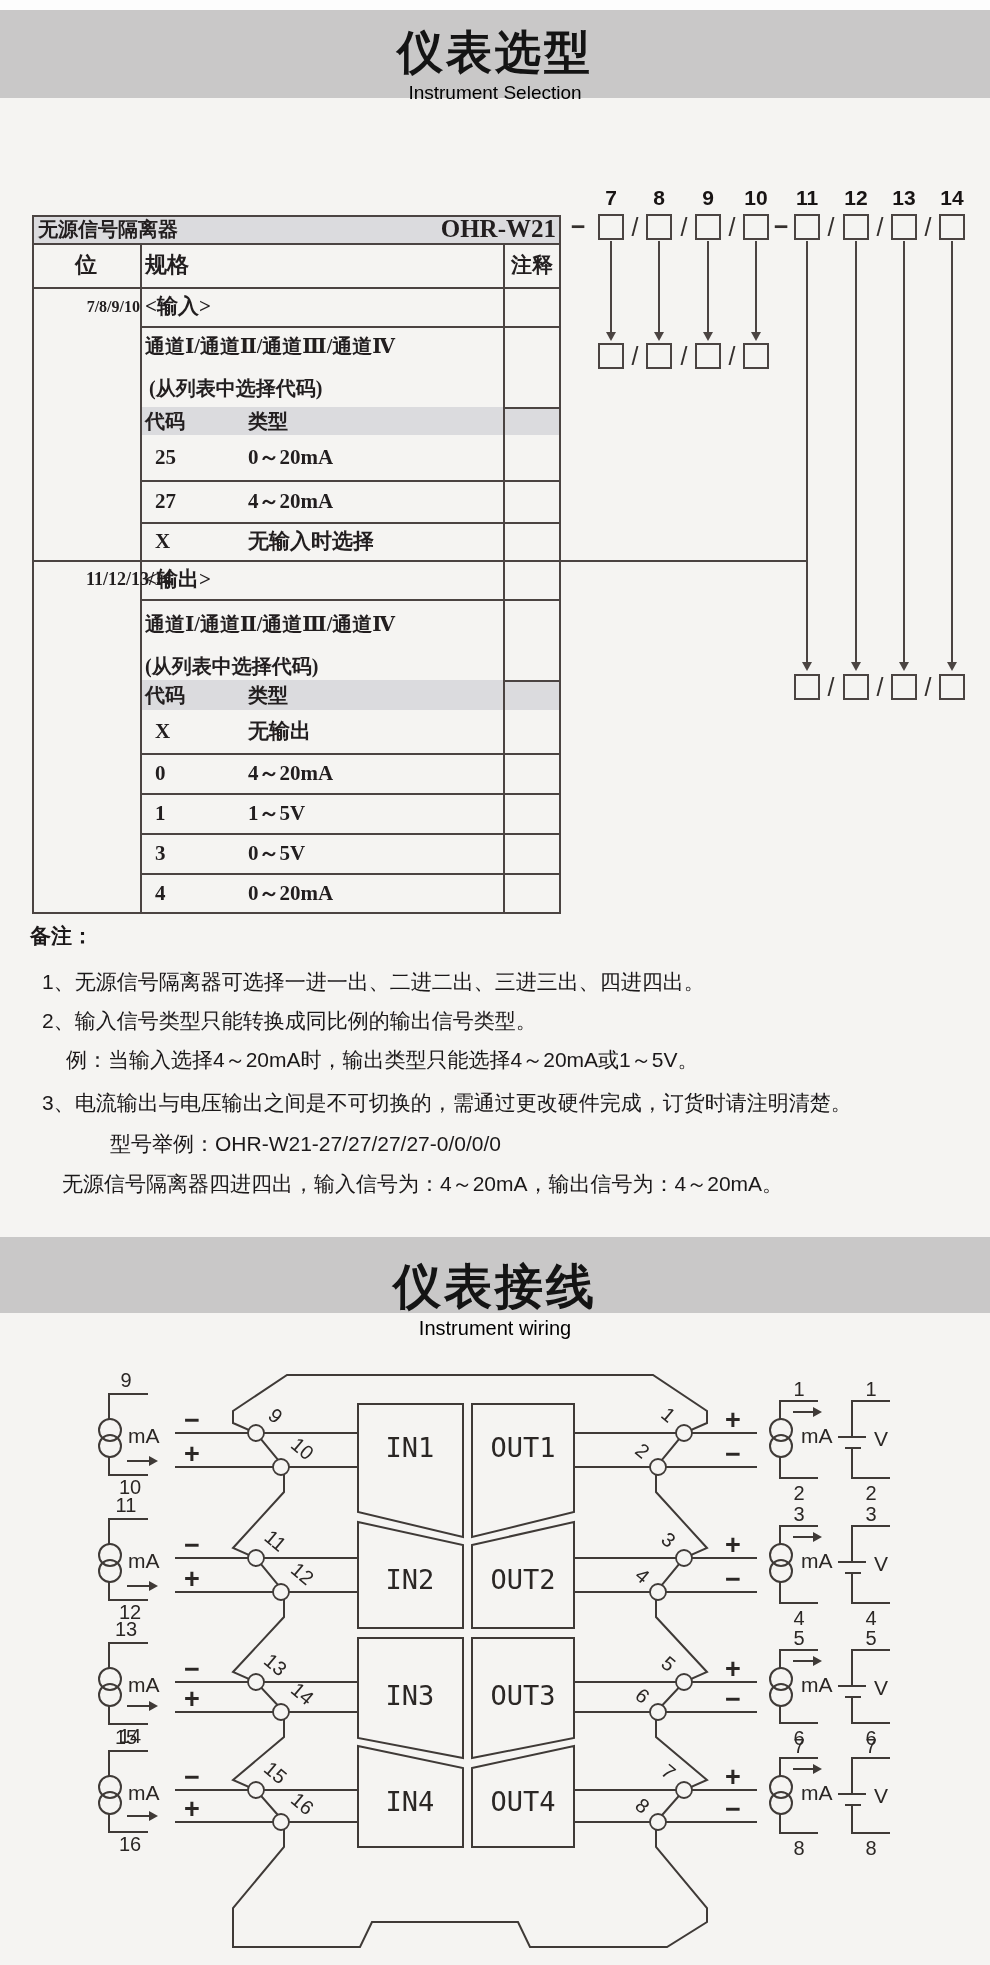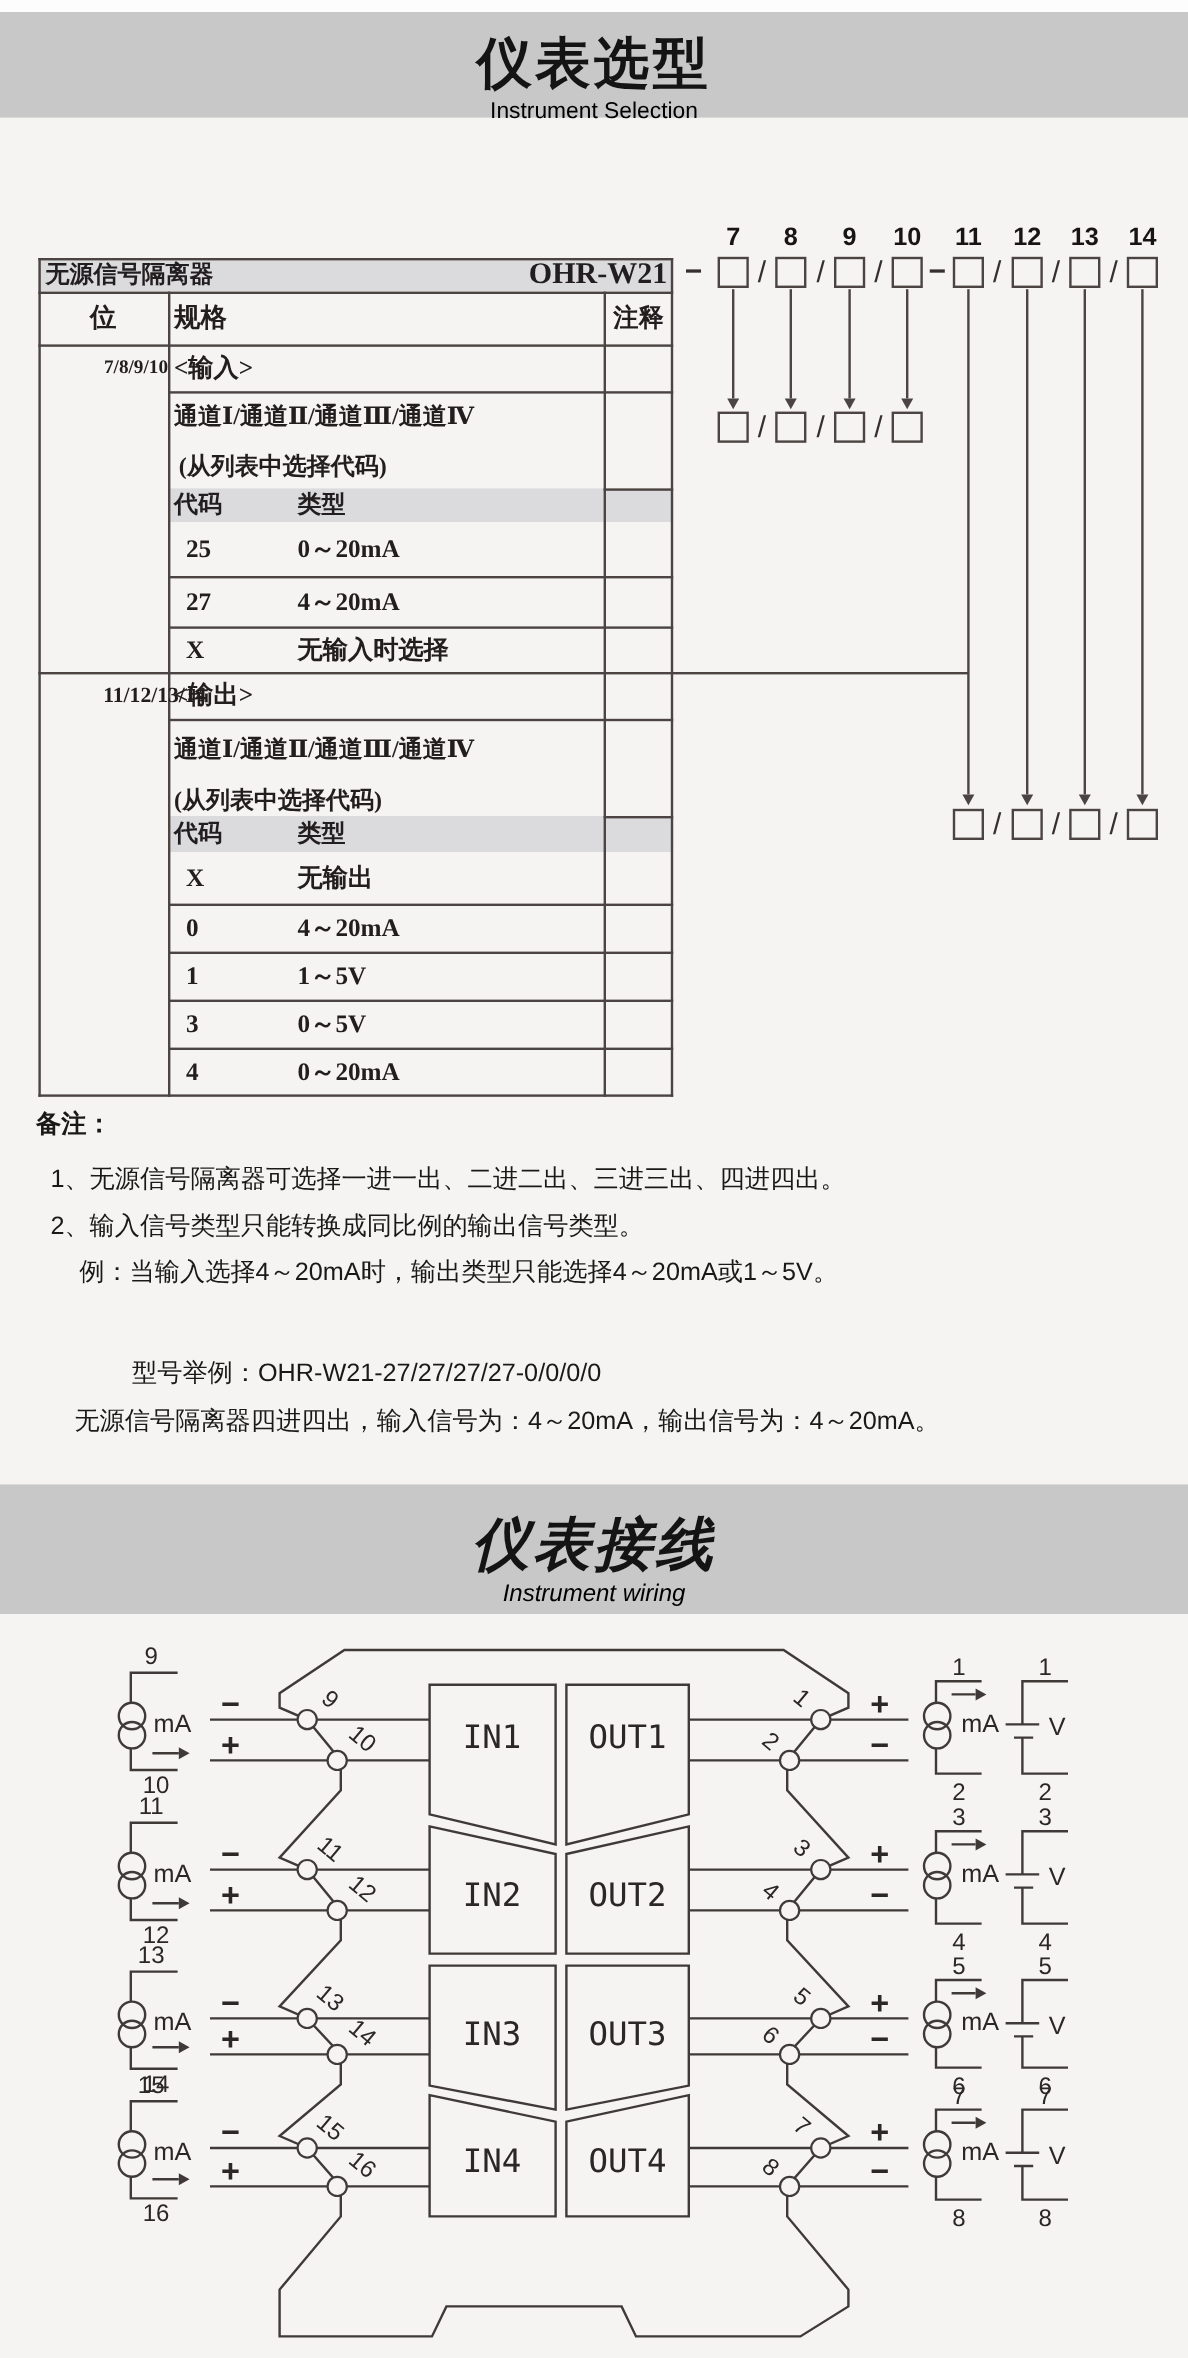--- a/index.html
+++ b/index.html
@@ -160,24 +160,25 @@
   <div class="cbox" style="left:891px;top:674px;"></div>
   <div class="cbox" style="left:939px;top:674px;"></div>
   <div class="slash" style="left:820px;top:673px;">/</div>
   <div class="slash" style="left:869px;top:673px;">/</div>
   <div class="slash" style="left:917px;top:673px;">/</div>
 
   <div class="note" style="left:30px;top:922px;font-weight:bold;">备注：</div>
   <div class="note" style="left:42px;top:968px;">1、无源信号隔离器可选择一进一出、二进二出、三进三出、四进四出。</div>
   <div class="note" style="left:42px;top:1007px;">2、输入信号类型只能转换成同比例的输出信号类型。</div>
   <div class="note" style="left:66px;top:1046px;">例：当输入选择4～20mA时，输出类型只能选择4～20mA或1～5V。</div>
+  <div class="note" style="left:42px;top:1089px;">3、电流输出与电压输出之间是不可切换的，需通过更改硬件完成，订货时请注明清楚。</div>
   <div class="note" style="left:72px;top:1130px;margin-left:38px;">型号举例：OHR-W21-27/27/27/27-0/0/0/0</div>
   <div class="note" style="left:62px;top:1170px;">无源信号隔离器四进四出，输入信号为：4～20mA，输出信号为：4～20mA。</div>
 
-  <div class="banner" style="top:1237px;height:108px;font-style:italic;">
+  <div class="banner" style="top:1237px;height:76px;">
     <div class="t" style="font-size:48px;padding-top:18px;">仪表接线</div>
     <div class="s" style="font-size:20px;margin-top:-2px;">Instrument wiring</div>
   </div>
 
   <svg class="abs" style="left:0;top:1345px;" width="990" height="620" viewBox="0 0 990 620">
     <g fill="none" stroke="#3f3a37" stroke-width="2">
 
       <path d="M287,30 L653,30 L707,66 L707,78 L684,88 L656,122 L656,147 L707,203 L684,213 L656,247 L656,272 L707,327 L684,337 L656,367 L656,392 L707,435 L684,445 L656,477 L656,502 L707,563 L707,577 L667,602 L530,602 L518,577 L372,577 L360,602 L233,602 L233,563 L284,502 L284,477 L256,445 L233,435 L284,392 L284,367 L256,337 L233,327 L284,272 L284,247 L256,213 L233,203 L284,147 L284,122 L256,88 L233,78 L233,66 Z"></path>
 
       <path d="M175,88 H358 M175,122 H358 M175,213 H358 M175,247 H358 M175,337 H358 M175,367 H358 M175,445 H358 M175,477 H358"></path>

